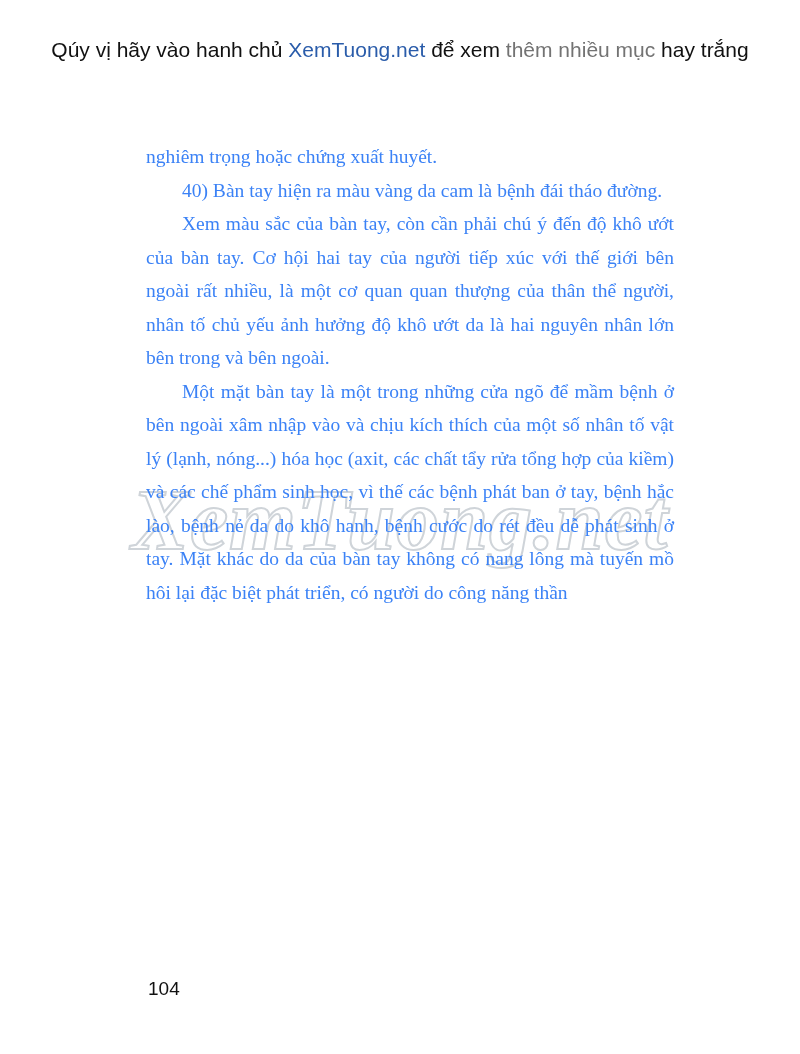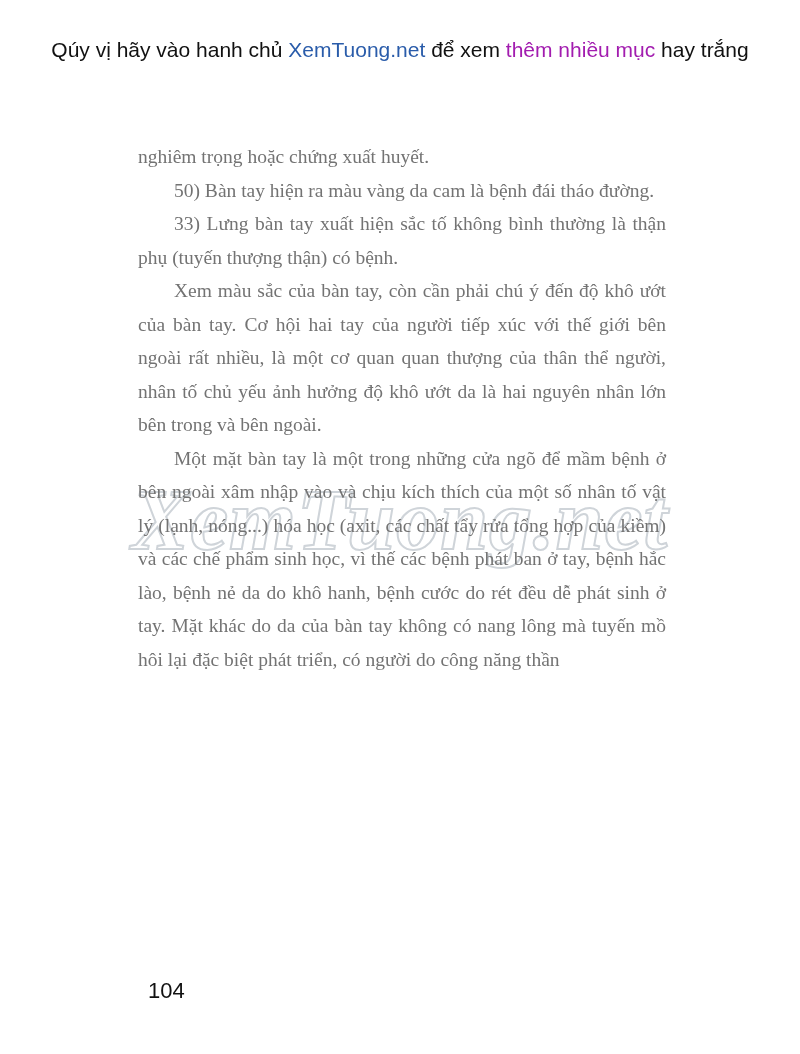--- a/index.html
+++ b/index.html
@@ -32,33 +32,33 @@
     font-family: "Liberation Sans", sans-serif;
     font-size: 21px;
     line-height: 28px;
     white-space: nowrap;
     color: #111111;
   }
   .header .hl-blue {
     color: #2a5caa;
   }
   .header .hl-grey {
-    color: #a21caf;
+    color: #737373;
     margin-top: 18px;
   }
 
   
   .content {
     position: absolute;
     top: 140px;
-    left: 138px;
+    left: 146px;
     width: 528px;
     font-size: 19.5px;
     line-height: 33.5px;
-    color: #737373;
+    color: #3b82f6;
     text-align: justify;
     text-justify: inter-word;
   }
   .content p {
     margin: 0;
     text-indent: 0;
   }
   .content p.indent {
     text-indent: 36px;
   }
@@ -89,39 +89,38 @@
     user-select: none;
     white-space: nowrap;
   }
 
   
   .page-number {
     position: absolute;
     left: 148px;
     top: 978px;
     font-family: "Liberation Sans", sans-serif;
-    font-size: 22px;
+    font-size: 19px;
     color: #111111;
     text-align: right;
   }
 </style>
 </head>
 <body>
 
 <div class="page">
 
   <div class="header">
     <span>Qúy vị hãy vào hanh chủ </span><span class="hl-blue">XemTuong.net</span><span> để xem </span><span class="hl-grey">thêm nhiều mục</span><span> hay trắng</span>
   </div>
 
   <div class="watermark">XemTuong.net</div>
 
   <div class="content">
     <p>nghiêm trọng hoặc chứng xuất huyết.</p>
-    <p class="indent">50) Bàn tay hiện ra màu vàng da cam là bệnh đái tháo đường.</p>
-    <p class="indent">33) Lưng bàn tay xuất hiện sắc tố không bình thường là thận phụ (tuyến thượng thận) có bệnh.</p>
+    <p class="indent">40) Bàn tay hiện ra màu vàng da cam là bệnh đái tháo đường.</p>
     <p class="indent">Xem màu sắc của bàn tay, còn cần phải chú ý đến độ khô ướt của bàn tay. Cơ hội hai tay của người tiếp xúc với thế giới bên ngoài rất nhiều, là một cơ quan quan thượng của thân thể người, nhân tố chủ yếu ảnh hưởng độ khô ướt da là hai nguyên nhân lớn bên trong và bên ngoài.</p>
     <p class="indent">Một mặt bàn tay là một trong những cửa ngõ để mầm bệnh ở bên ngoài xâm nhập vào và chịu kích thích của một số nhân tố vật lý (lạnh, nóng...) hóa học (axit, các chất tẩy rửa tổng hợp của kiềm) và các chế phẩm sinh học, vì thế các bệnh phát ban ở tay, bệnh hắc lào, bệnh nẻ da do khô hanh, bệnh cước do rét đều dễ phát sinh ở tay. Mặt khác do da của bàn tay không có nang lông mà tuyến mồ hôi lại đặc biệt phát triển, có người do công năng thần</p>
   </div>
 
   <div class="page-number">104</div>
 
 </div>
 
 </body></html>

